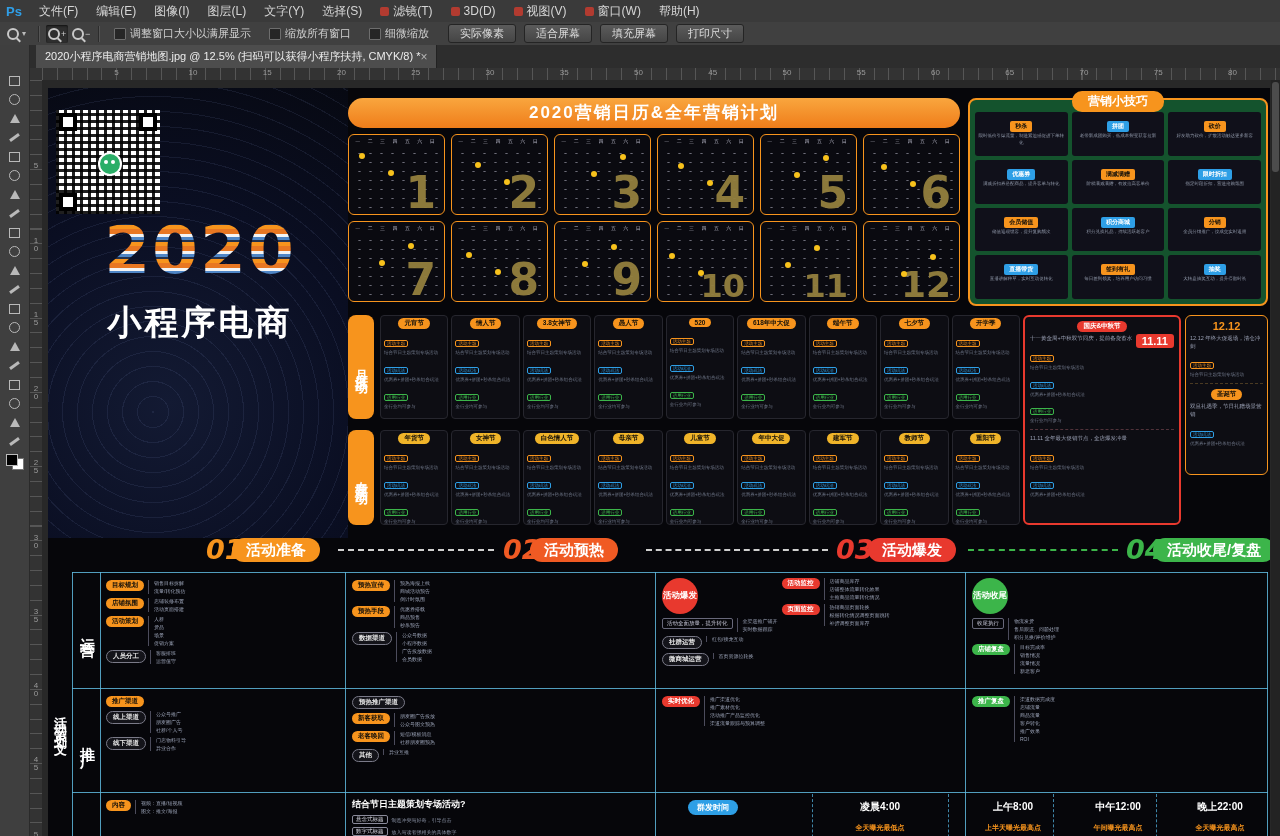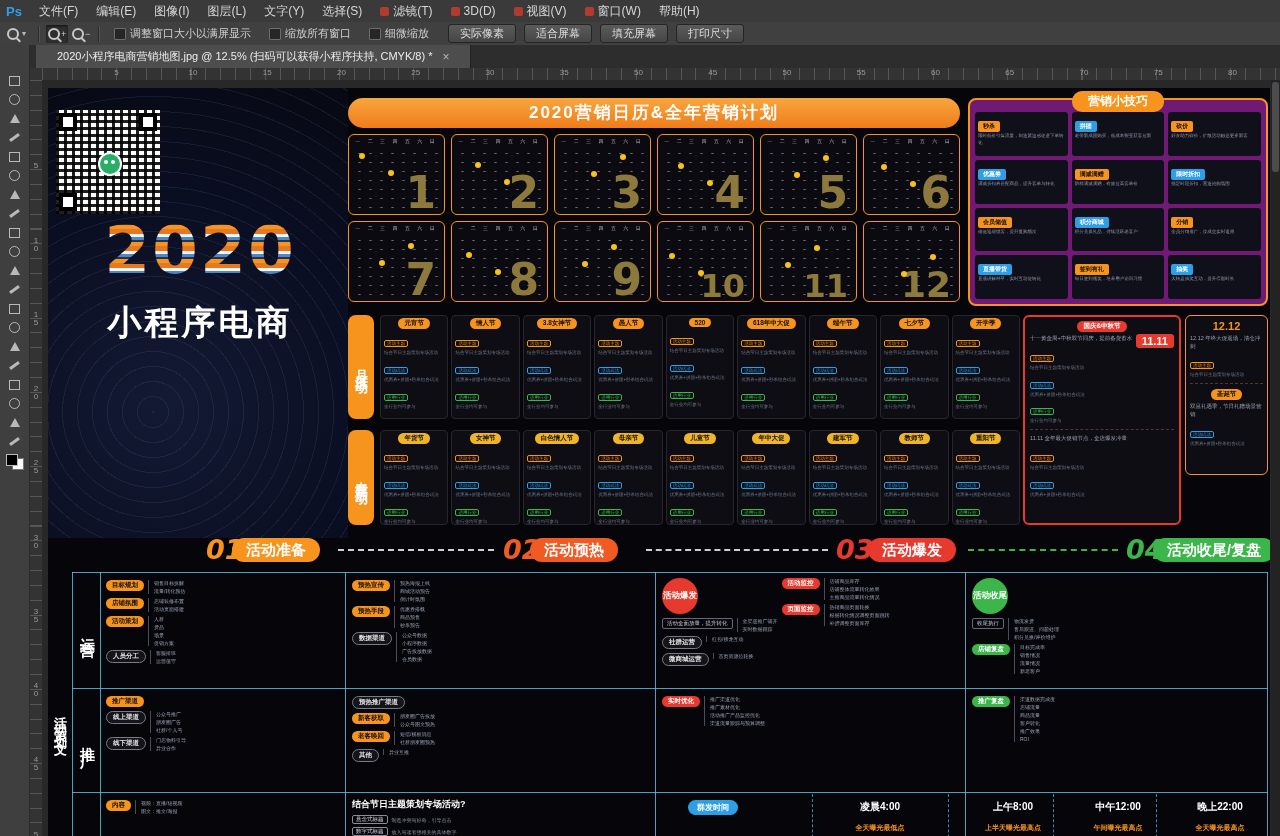--- a/index.html
+++ b/index.html
@@ -25,21 +25,21 @@
   .zbtn.active{background:#2e2e2e;box-shadow:inset 0 1px 2px #111;}
   .pm{font-size:9px;color:#ccc;}
   .optcheck{display:flex;align-items:center;gap:4px;margin:0 9px;white-space:nowrap;}
   .cbox{width:10px;height:10px;background:#262626;border:1px solid #6d6d6d;border-radius:1px;}
   .psbtn{background:linear-gradient(#5b5b5b,#454545);border:1px solid #242424;border-radius:3px;color:#dedede;
          font-size:11px;padding:1px 11px;height:19px;margin:0 4px;font-family:inherit;}
   #optbtns{display:flex;align-items:center;margin-left:6px;}
 
   #tabbar{position:absolute;left:0;top:45px;width:1280px;height:23px;background:#2d2d2d;border-bottom:1px solid #232323;}
   .tab{position:absolute;left:36px;top:0;height:23px;background:#4d4d4d;border-right:1px solid #222;
-       display:flex;align-items:center;gap:10px;padding:0 21px;font-size:11px;color:#ececec;white-space:nowrap;}
+       display:flex;align-items:center;padding:0 9px;font-size:11px;color:#ececec;white-space:nowrap;}
   .tclose{color:#b5b5b5;font-size:12px;}
 
   #toolbar{position:absolute;left:0;top:45px;width:30px;height:791px;background:#3f3f3f;border-right:1px solid #2a2a2a;
            display:flex;flex-direction:column;align-items:center;padding-top:26px;box-sizing:border-box;}
   .tool{width:26px;height:19px;display:flex;align-items:center;justify-content:center;}
   .shp{display:block;}
   .shp.s{width:9px;height:8px;border:1.5px solid #b9b9b9;}
   .shp.c{width:9px;height:9px;border:1.5px solid #b9b9b9;border-radius:50%;}
   .shp.t{width:0;height:0;border-left:5px solid transparent;border-right:5px solid transparent;border-bottom:9px solid #b9b9b9;}
   .shp.b{width:11px;height:3px;background:#b9b9b9;transform:rotate(-35deg);}
@@ -91,21 +91,21 @@
   #calgrid{position:absolute;left:300px;top:46px;width:612px;height:168px;display:grid;
            grid-template-columns:repeat(6,1fr);grid-template-rows:1fr 1fr;gap:6px;}
   .mcard{position:relative;background:#0a0a10;border:1px solid #f7941d;border-radius:6px;padding:3px 4px;overflow:hidden;}
   .wk{font-size:5px;color:#b9b9c9;letter-spacing:3px;text-align:center;white-space:nowrap;}
   .mdots{position:absolute;left:5px;right:5px;top:14px;bottom:4px;
          background-image:radial-gradient(#6c6c78 0.9px,transparent 1.2px);background-size:11px 9px;}
   .mnum{position:absolute;right:8px;bottom:-4px;font-size:44px;font-weight:900;color:#94803f;opacity:.95;
         font-family:"DejaVu Sans","Liberation Sans",sans-serif;}
   .ydot{position:absolute;width:6px;height:6px;border-radius:50%;background:#f8c21c;}
 
-  #tips{position:absolute;left:920px;top:10px;width:300px;height:208px;border:2px solid #f7941d;border-radius:8px;background:#701a75;box-sizing:border-box;}
+  #tips{position:absolute;left:920px;top:10px;width:300px;height:208px;border:2px solid #f7941d;border-radius:8px;background:#14532d;box-sizing:border-box;text-align:center;}
   #tipstitle{position:absolute;left:50%;top:-9px;transform:translateX(-50%);background:#f7941d;color:#fff;
              font-size:12px;font-weight:bold;padding:2px 16px;border-radius:10px;white-space:nowrap;}
   #tipsgrid{position:absolute;left:5px;right:5px;top:12px;bottom:5px;display:grid;
             grid-template-columns:repeat(3,1fr);grid-template-rows:repeat(4,1fr);gap:4px;}
   .tipcard{background:#10101a;border-radius:3px;padding:2px 3px;overflow:hidden;}
   .tippill{display:inline-block;font-size:6px;font-weight:bold;padding:1px 5px;border-radius:2px;margin-bottom:1px;}
   .tippill.o{background:#f7941d;color:#14100a;}
   .tippill.b{background:#2e9fe6;color:#fff;}
   .tipbody{font-size:4.5px;line-height:1.45;color:#8f97a8;}
 

